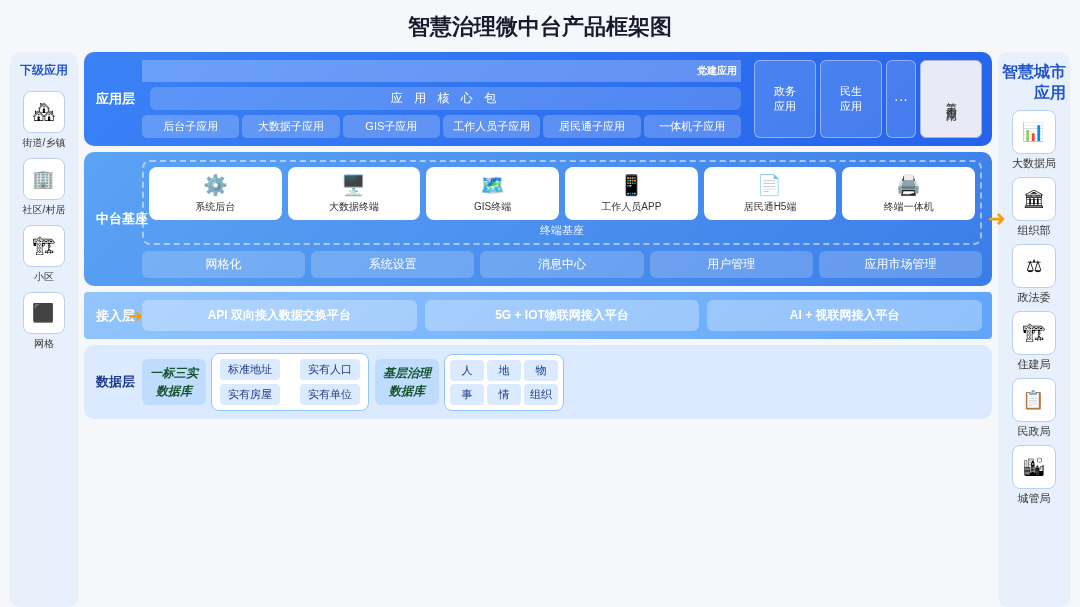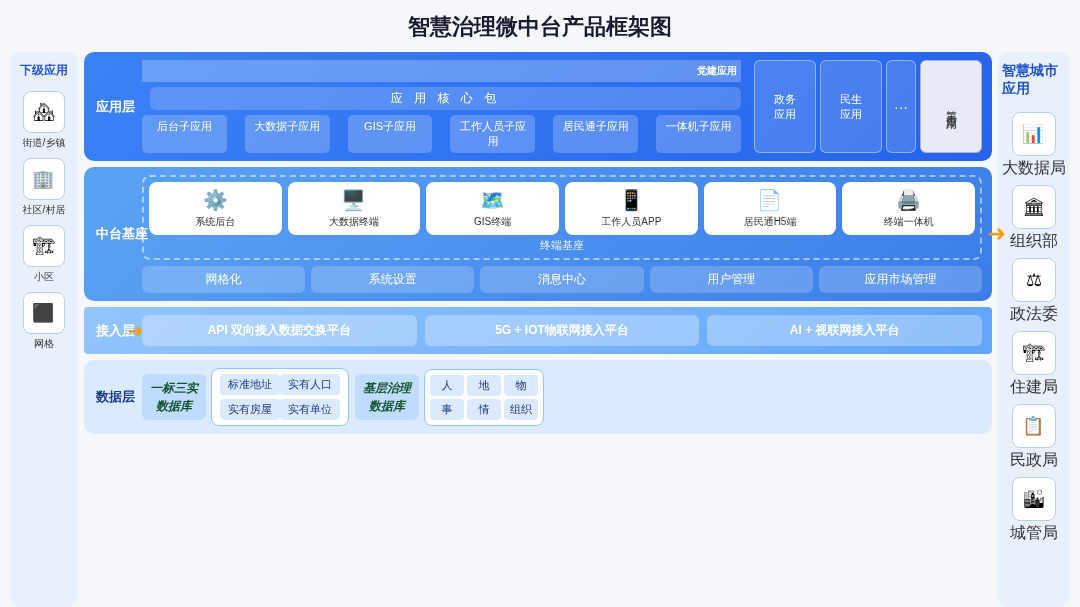--- a/index.html
+++ b/index.html
@@ -82,25 +82,25 @@
       border-radius: 10px;
       display: flex;
       flex-direction: column;
       align-items: center;
       padding: 10px 4px;
       gap: 6px;
       flex-shrink: 0;
     }
 
     .right-sidebar-title {
-      font-size: 14px;
+      font-size: 16px;
       font-weight: bold;
       color: #2255cc;
-      margin-bottom: 8px;
-      text-align: left;
+      margin-bottom: 0;
+      text-align: right;
     }
 
     
     .main-content {
       flex: 1;
       display: flex;
       flex-direction: column;
       gap: 6px;
     }
 
@@ -134,21 +134,21 @@
       border-radius: 6px;
       text-align: center;
       font-size: 12px;
       padding: 3px;
       letter-spacing: 4px;
       margin-left: 8px;
     }
 
     .sub-apps-row {
       display: flex;
-      gap: 18px;
+      gap: 3px;
     }
 
     .sub-app-item {
       background: rgba(255,255,255,0.22);
       border-radius: 5px;
       font-size: 11px;
       padding: 4px 8px;
       text-align: center;
       flex: 1;
     }
@@ -296,21 +296,21 @@
       border-radius: 8px;
       border: 1.5px solid #93c5fd;
       display: flex;
       flex-direction: column;
       gap: 4px;
       padding: 5px 8px;
     }
 
     .data-row-pair {
       display: flex;
-      gap: 0;
+      gap: 20px;
     }
 
     .data-cell {
       background: #dbeafe;
       border-radius: 4px;
       padding: 3px 8px;
       font-size: 11px;
       color: #1e3a8a;
       text-align: center;
     }
@@ -402,21 +402,21 @@
       background: white;
       border-radius: 8px;
       border: 1.5px solid #bbcfee;
       display: flex;
       align-items: center;
       justify-content: center;
       font-size: 18px;
     }
 
     .right-sidebar-label {
-      font-size: 16px;
+      font-size: 11px;
       color: #333;
       text-align: center;
     }
 
     .dots-box {
       background: rgba(255,255,255,0.15);
       border: 1px solid rgba(255,255,255,0.4);
       border-radius: 6px;
       width: 30px;
       display: flex;

